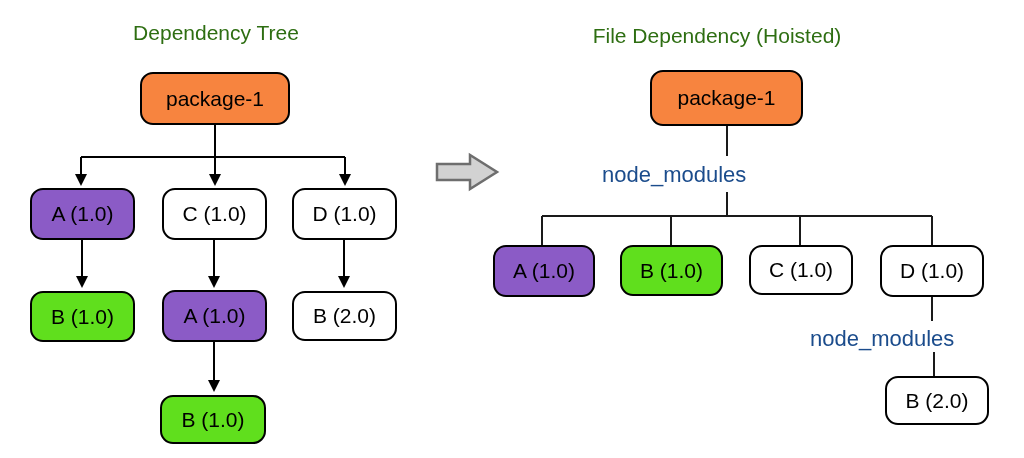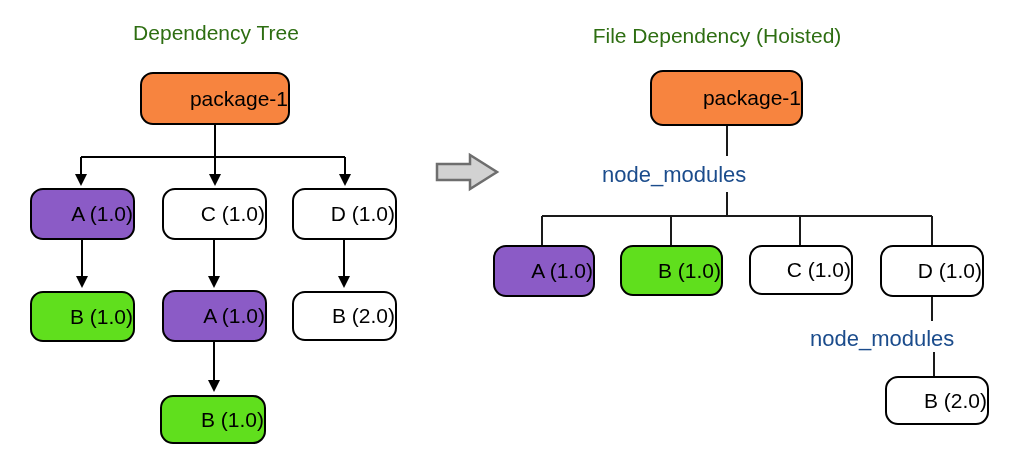--- a/index.html
+++ b/index.html
@@ -10,21 +10,21 @@
     font-family:"Liberation Sans", sans-serif;
     overflow:hidden;
     padding-left:20px;
   }
   svg.wires{position:absolute;left:0;top:0;width:1024px;height:458px;}
   .node{
     position:absolute;
     box-sizing:border-box;
     border:2px solid #000;
     border-radius:13px;
-    display:flex;align-items:center;justify-content:flex-end;
+    display:flex;align-items:center;justify-content:center;
     font-size:21px;color:#000;
     background:#fff;
   }
   .diagram-title{
     position:absolute;
     text-align:center;
     font-size:21px;
     line-height:24px;
   }
   .folder-label{

